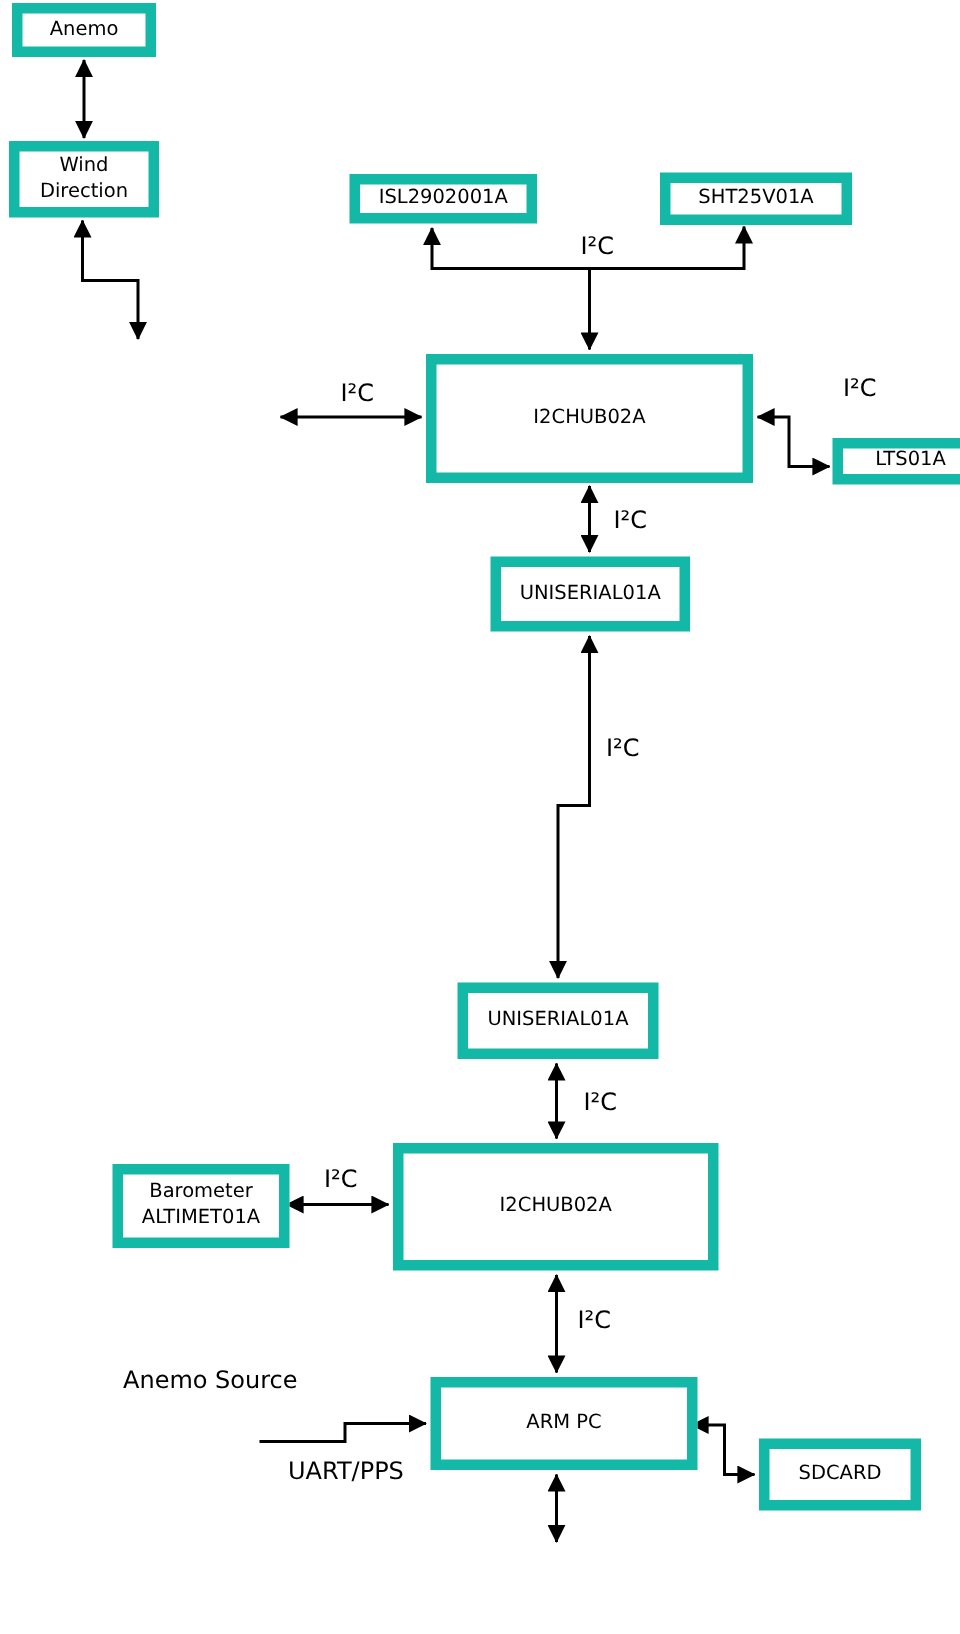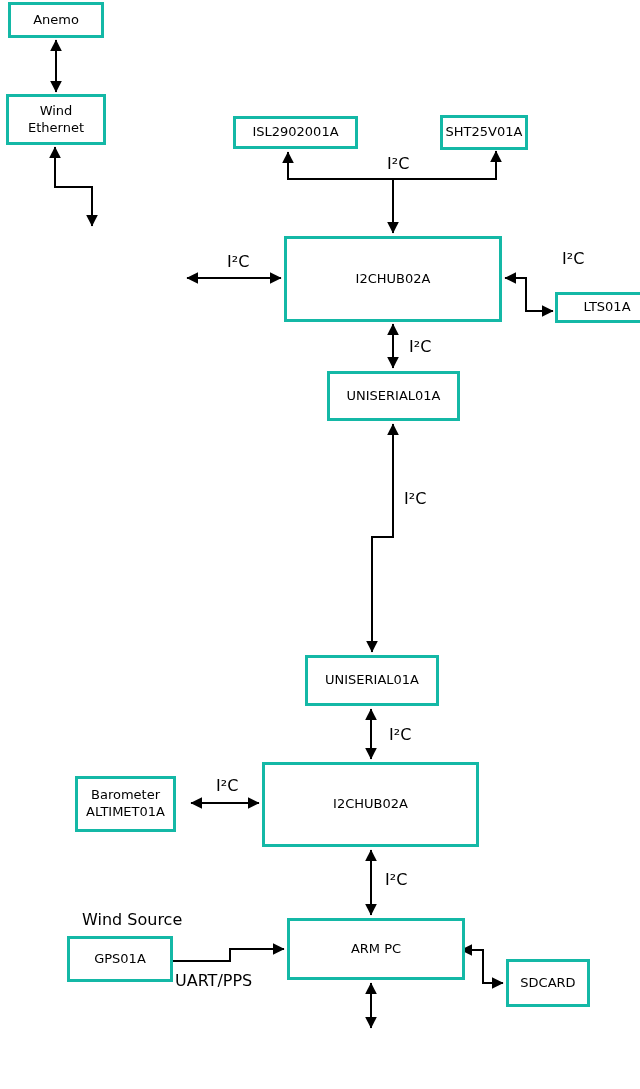--- a/index.html
+++ b/index.html
@@ -8,21 +8,21 @@
     width:640px; height:1089px;
     background:#ffffff;
     color:#000000;
     font-family:"DejaVu Sans", "Liberation Sans", sans-serif;
     overflow:hidden;
   }
   svg.wires { position:absolute; left:0; top:0; z-index:1; }
   .node {
     position:absolute;
     box-sizing:border-box;
-    border:3px solid #14b8a6;
+    border:7px solid #14b8a6;
     background:#ffffff;
     display:flex;
     align-items:center;
     justify-content:center;
     text-align:center;
     font-size:13px;
     line-height:1.3;
     white-space:pre-line;
     z-index:2;
   }
@@ -57,38 +57,37 @@
       <path d="M191 803 H259" marker-start="url(#ah)" marker-end="url(#ah)"></path>
       <path d="M371 850 V915" marker-start="url(#ah)" marker-end="url(#ah)"></path>
       <path d="M173 961 H230 V949 H284" marker-end="url(#ah)"></path>
       <path d="M461 950 H483 V983 H503" marker-start="url(#ah)" marker-end="url(#ah)"></path>
       <path d="M371 983 V1028" marker-start="url(#ah)" marker-end="url(#ah)"></path>
     </g>
   </svg>
 
   <div class="node" style="left:8px;   top:2px;    width:96px;  height:36px;">Anemo</div>
   <div class="node" style="left:6px;   top:94px;   width:100px; height:51px;">Wind
-Ethernet</div>
+Direction</div>
   <div class="node" style="left:233px; top:116px;  width:125px; height:33px;">ISL2902001A</div>
-  <div class="node" style="left:440px; top:115px;  width:88px; height:35px;">SHT25V01A</div>
+  <div class="node" style="left:440px; top:115px;  width:128px; height:35px;">SHT25V01A</div>
   <div class="node" style="left:284px; top:236px;  width:218px; height:86px;">I2CHUB02A</div>
   <div class="node" style="left:555px; top:292px;  width:104px;  height:31px;">LTS01A</div>
   <div class="node" style="left:327px; top:371px;  width:133px; height:50px;">UNISERIAL01A</div>
   <div class="node" style="left:305px; top:655px;  width:134px; height:51px;">UNISERIAL01A</div>
   <div class="node" style="left:262px; top:762px;  width:217px; height:85px;">I2CHUB02A</div>
-  <div class="node" style="left:75px;  top:776px;  width:101px; height:56px;">Barometer
+  <div class="node" style="left:75px;  top:776px;  width:118px; height:56px;">Barometer
 ALTIMET01A</div>
   <div class="node" style="left:287px; top:918px;  width:178px; height:62px;">ARM PC</div>
-  <div class="node" style="left:67px;  top:936px;  width:106px; height:46px;">GPS01A</div>
-  <div class="node" style="left:506px; top:959px;  width:84px; height:48px;">SDCARD</div>
+  <div class="node" style="left:506px; top:959px;  width:108px; height:48px;">SDCARD</div>
 
   <span class="elabel" style="left:227px; top:252px;">I²C</span>
   <span class="elabel" style="left:387px; top:154px;">I²C</span>
   <span class="elabel" style="left:562px; top:249px;">I²C</span>
   <span class="elabel" style="left:409px; top:337px;">I²C</span>
   <span class="elabel" style="left:404px; top:489px;">I²C</span>
   <span class="elabel" style="left:389px; top:725px;">I²C</span>
   <span class="elabel" style="left:216px; top:776px;">I²C</span>
   <span class="elabel" style="left:385px; top:870px;">I²C</span>
-  <span class="elabel" style="left:82px;  top:910px;">Wind Source</span>
-  <span class="elabel" style="left:175px; top:971px;">UART/PPS</span>
+  <span class="elabel" style="left:82px;  top:910px;">Anemo Source</span>
+  <span class="elabel" style="left:192px; top:971px;">UART/PPS</span>
 
 </div>
 
 </body></html>

